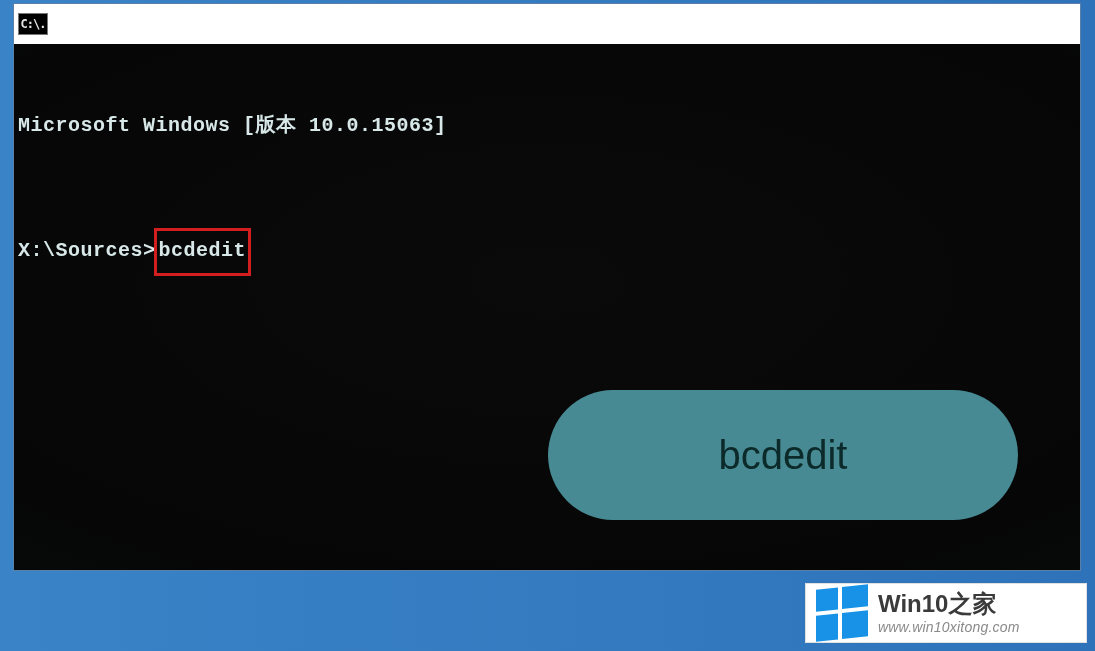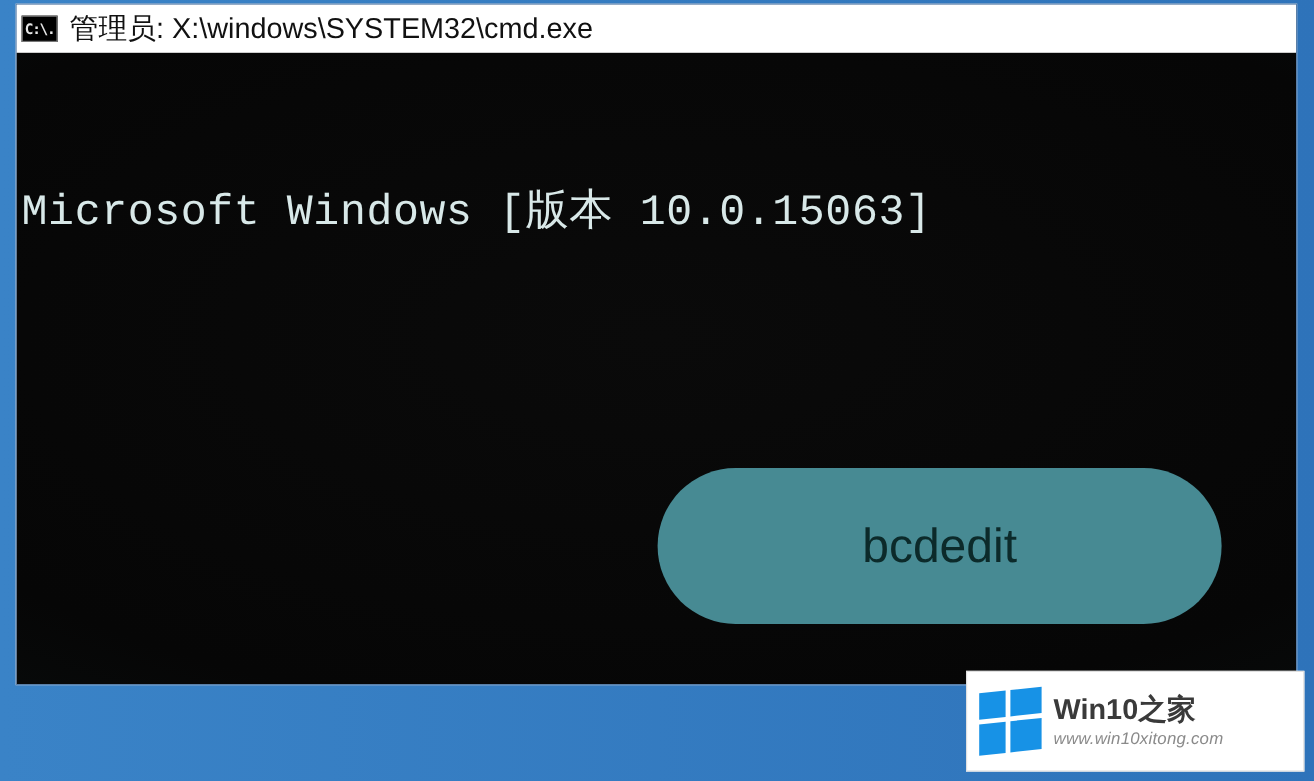--- a/index.html
+++ b/index.html
@@ -47,23 +47,23 @@
     color: #e6e6e6;
     letter-spacing: -1px;
   }
   .console-body {
     position: relative;
     width: 100%;
     height: calc(100% - 40px);
     background: radial-gradient(ellipse 120% 110% at 50% 45%, #0a0a0a 0%, #060606 55%, #0c1414 100%);
     color: #d8e8e8;
     font-family: "Courier New", monospace;
-    font-size: 36px;
-    font-weight: normal;
-    padding: 32px 4px;
+    font-size: 20px;
+    font-weight: bold;
+    padding: 16px 4px;
     white-space: pre;
     overflow: hidden;
   }
   .line { line-height: 40px; letter-spacing: 0.5px; }
   .prompt-line { margin-top: 36px; }
   .hl-box {
     border: 3px solid #d21e1e;
     padding: 0 2px 2px 2px;
     display: inline-block;
     margin-left: -2px;
@@ -81,21 +81,21 @@
     justify-content: center;
     font-family: Arial, sans-serif;
     font-size: 40px;
     color: #0c2a2a;
   }
   .watermark {
     position: absolute;
     right: 8px;
     bottom: 8px;
     width: 282px;
-    height: 84px;
+    height: 60px;
     background: #fff;
     border: 1px solid #e0e0e0;
     display: flex;
     align-items: center;
     padding: 6px 10px;
     gap: 10px;
   }
   .win-logo {
     width: 52px;
     height: 52px;
@@ -113,24 +113,24 @@
 </head>
 <body>
 
 <div class="desktop">
 
   <div class="console-window">
     <div class="titlebar">
       <span class="app-icon">
         <span>C:\.</span>
       </span>
-      <span>管理员: X:\windows\SYSTEM32\cmd.exe</span>
     </div>
     <div class="console-body">
       <div class="line">Microsoft Windows [版本 10.0.15063]</div>
+      <div class="line prompt-line"><span>X:\Sources&gt;</span><span class="hl-box"><span>bcdedit</span></span></div>
     </div>
   </div>
 
   <div class="pill">
     <span>bcdedit</span>
   </div>
 
   <div class="watermark">
     <div class="win-logo">
       <div></div>

